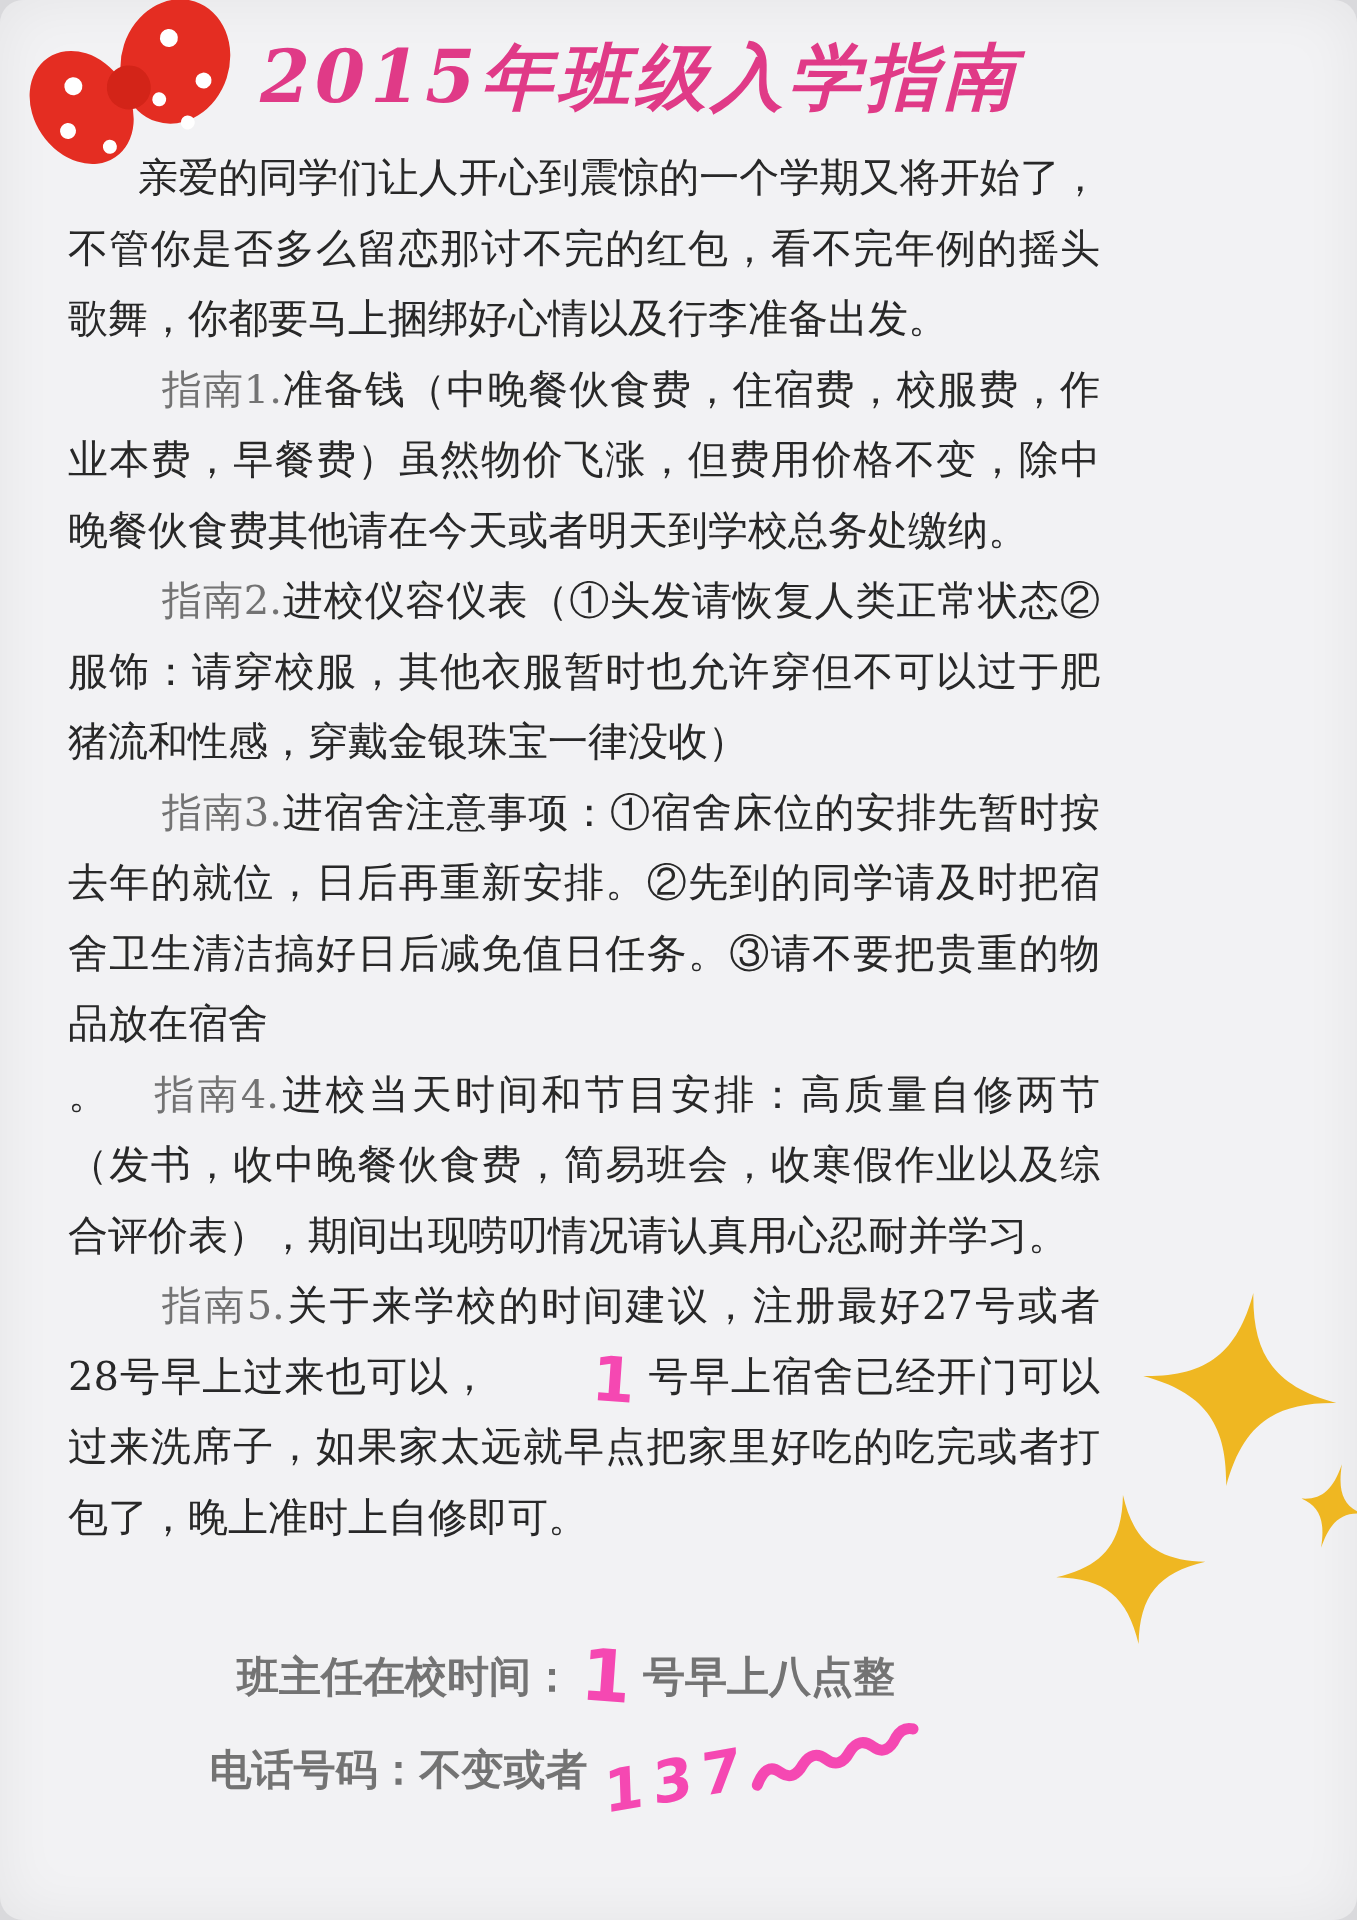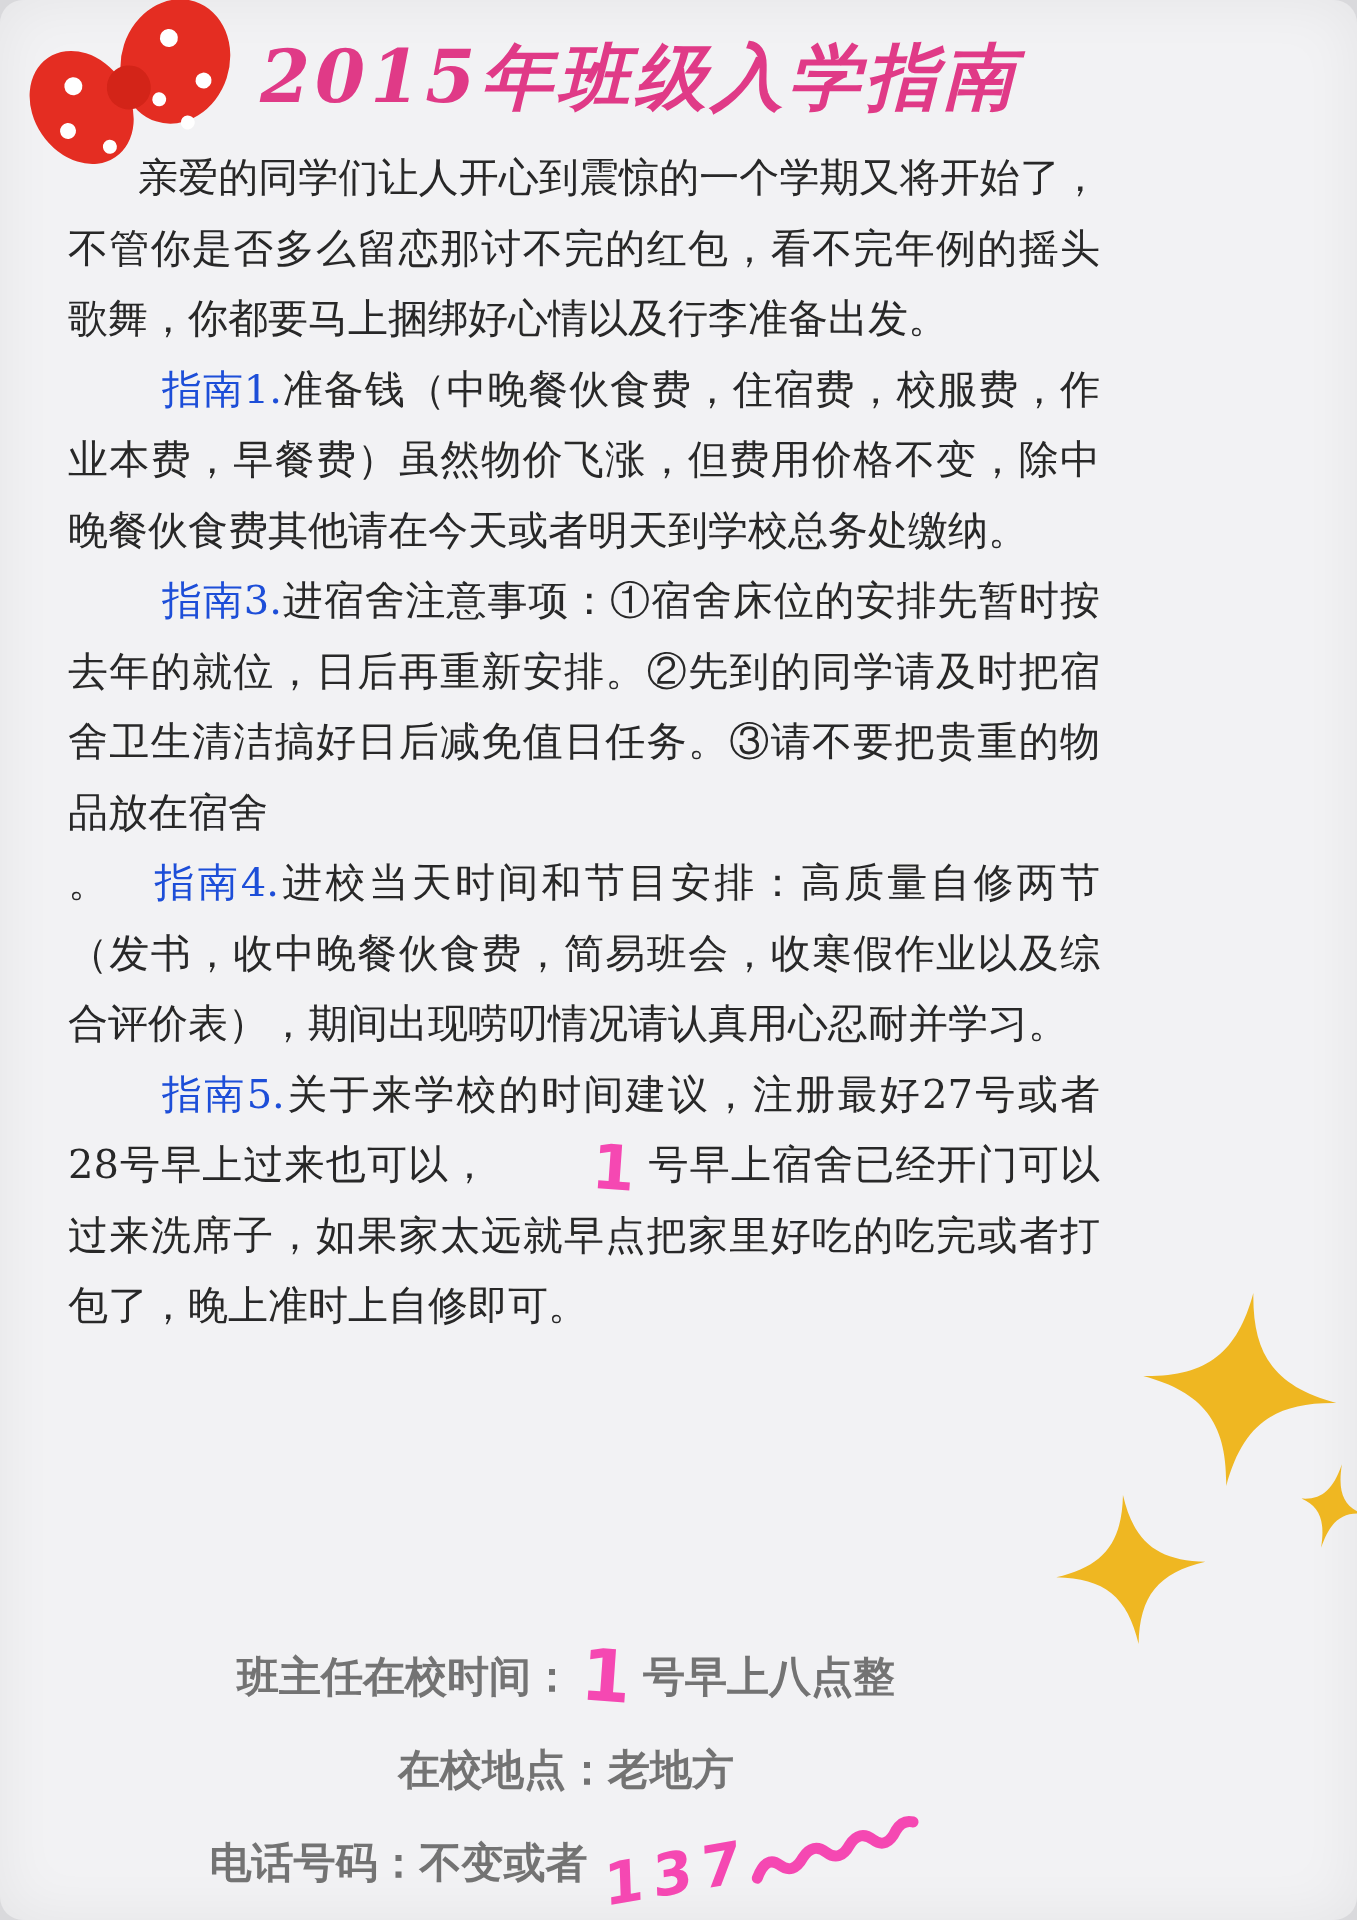--- a/index.html
+++ b/index.html
@@ -17,21 +17,21 @@
   }
   .bow{position:absolute;top:2px;left:24px;transform:rotate(-6deg);}
   .doc-body{
     position:absolute;top:142px;left:68px;width:1032px;
     font-size:40px;line-height:70.5px;color:#282828;text-align:justify;
   }
   .para{margin:0;text-indent:2.35em;font-family:"DejaVu Serif",serif;}
   .para[data-name="intro-paragraph"]{text-indent:1.75em;font-family:"DejaVu Sans",sans-serif;}
   .para[data-name="guide-4-paragraph"]{text-indent:0;}
   .seg-body{color:#282828;}
-  .seg-label{color:#1d4ed8;}
+  .seg-label{color:#737373;}
   .seg-hand{
     color:#f548b2;font-weight:bold;font-size:62px;line-height:0;
     display:inline-block;transform:rotate(4deg);vertical-align:-8px;
     margin:0 12px 0 8px;font-family:"DejaVu Sans",sans-serif;
   }
   .footer{
     position:absolute;top:1630px;left:96px;width:940px;text-align:center;
     font-size:42px;line-height:93px;font-weight:600;white-space:nowrap;
   }
   .footer .para{text-indent:0;font-family:"DejaVu Sans",sans-serif;}
@@ -71,28 +71,28 @@
         <circle cx="160" cy="126" r="7"></circle>
       </g>
     </svg>
   </div>
 
   <h1 class="title" data-name="page-title">2015年班级入学指南</h1>
 
   <div class="doc-body" id="paragraphs" data-name="document-body">
       <p class="para" data-name="intro-paragraph"><span class="seg-body" data-name="text-segment">亲爱的同学们让人开心到震惊的一个学期又将开始了，不管你是否多么留恋那讨不完的红包，看不完年例的摇头歌舞，你都要马上捆绑好心情以及行李准备出发。</span></p>
       <p class="para" data-name="guide-1-paragraph"><span class="seg-label" data-name="guide-label">指南1.</span><span class="seg-body" data-name="text-segment">准备钱（中晚餐伙食费，住宿费，校服费，作业本费，早餐费）虽然物价飞涨，但费用价格不变，除中晚餐伙食费其他请在今天或者明天到学校总务处缴纳。</span></p>
+      <p class="para" data-name="guide-2-paragraph"><span class="seg-label" data-name="guide-label">指南2.</span><span class="seg-body" data-name="text-segment">进校仪容仪表（①头发请恢复人类正常状态②服饰：请穿校服，其他衣服暂时也允许穿但不可以过于肥猪流和性感，穿戴金银珠宝一律没收）</span></p>
       <p class="para" data-name="guide-3-paragraph"><span class="seg-label" data-name="guide-label">指南3.</span><span class="seg-body" data-name="text-segment">进宿舍注意事项：①宿舍床位的安排先暂时按去年的就位，日后再重新安排。②先到的同学请及时把宿舍卫生清洁搞好日后减免值日任务。③请不要把贵重的物品放在宿舍</span></p>
       <p class="para" data-name="guide-4-paragraph"><span class="seg-body" data-name="text-segment">。　</span><span class="seg-label" data-name="guide-label">指南4.</span><span class="seg-body" data-name="text-segment">进校当天时间和节目安排：高质量自修两节（发书，收中晚餐伙食费，简易班会，收寒假作业以及综合评价表），期间出现唠叨情况请认真用心忍耐并学习。</span></p>
       <p class="para" data-name="guide-5-paragraph"><span class="seg-label" data-name="guide-label">指南5.</span><span class="seg-body" data-name="text-segment">关于来学校的时间建议，注册最好27号或者28号早上过来也可以，</span><span class="seg-hand" data-name="pink-handwritten-number">1</span><span class="seg-body" data-name="text-segment">号早上宿舍已经开门可以过来洗席子，如果家太远就早点把家里好吃的吃完或者打包了，晚上准时上自修即可。</span></p>
     </div>
 
   <div class="footer" id="footer" data-name="footer-contact">
       <p class="para" data-name="teacher-time-line"><span class="seg-blue" data-name="footer-text">班主任在校时间：</span><span class="seg-hand" data-name="pink-handwritten-number">1</span><span class="seg-blue" data-name="footer-text">号早上八点整</span></p>
-      <p class="para" data-name="location-line"><span class="seg-blue" data-name="footer-text">在校地点：老地方</span></p>
       <p class="para" data-name="phone-line"><span class="seg-blue" data-name="footer-text">电话号码：不变或者</span><span class="seg-hand-sig" data-name="pink-handwritten-number">137</span><svg class="squiggle" data-name="pink-squiggle-icon" width="175" height="64" viewBox="0 0 175 64" style="transform:rotate(-8deg)">
           <path d="M6 50 Q18 28 30 40 Q42 52 54 36 Q66 22 78 34 Q90 46 102 30 Q114 16 126 28 Q138 40 150 22 Q158 12 168 16" stroke="#f548b2" stroke-width="11" fill="none" stroke-linecap="round"></path>
         </svg></p>
     </div>
 
   <div class="star star-large" data-name="sparkle-large-icon">
     <svg width="195" height="195" viewBox="0 0 100 100">
       <path d="M50 0 C54 32 68 46 100 50 C68 54 54 68 50 100 C46 68 32 54 0 50 C32 46 46 32 50 0 Z" fill="#efb722"></path>
     </svg>
   </div>

